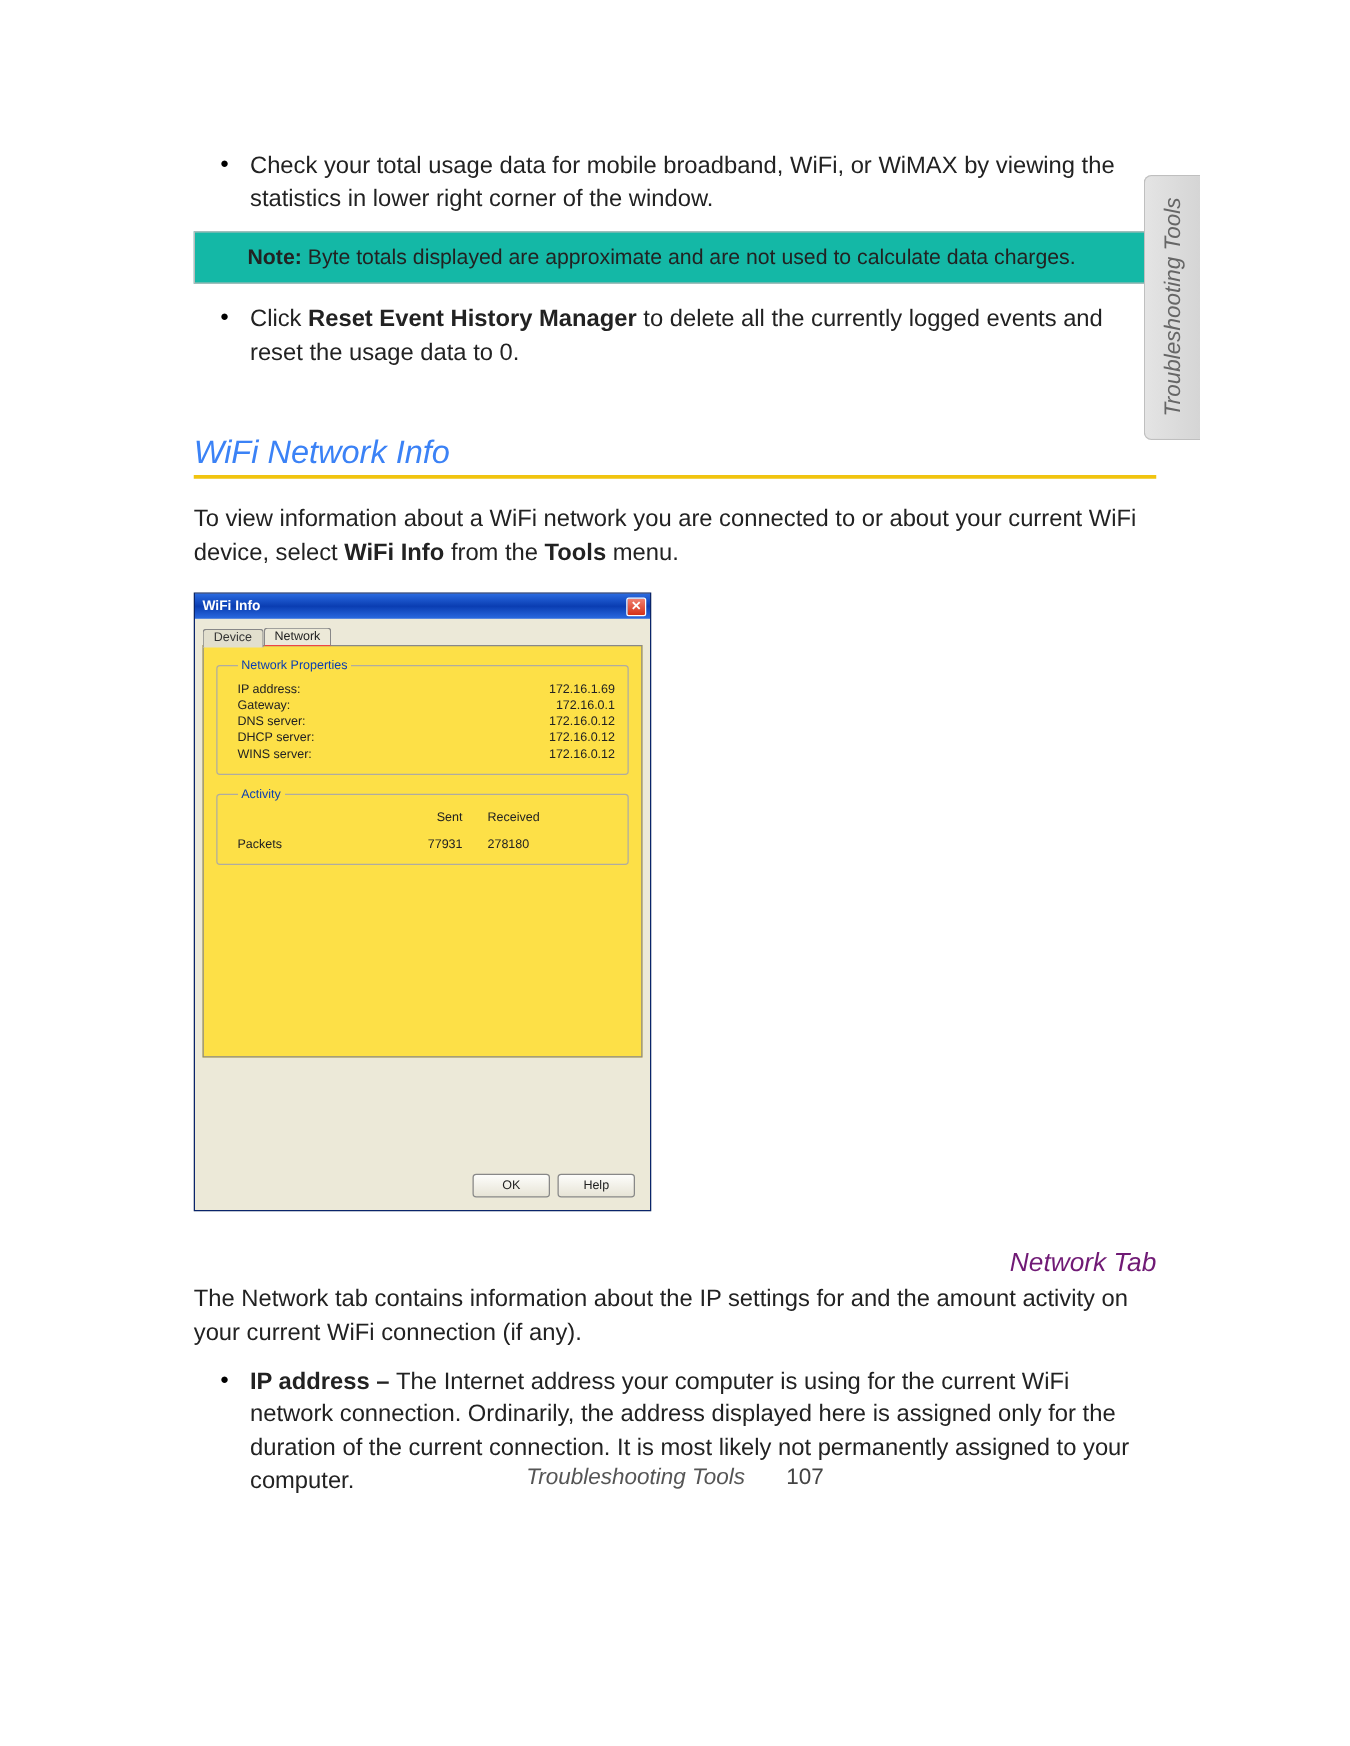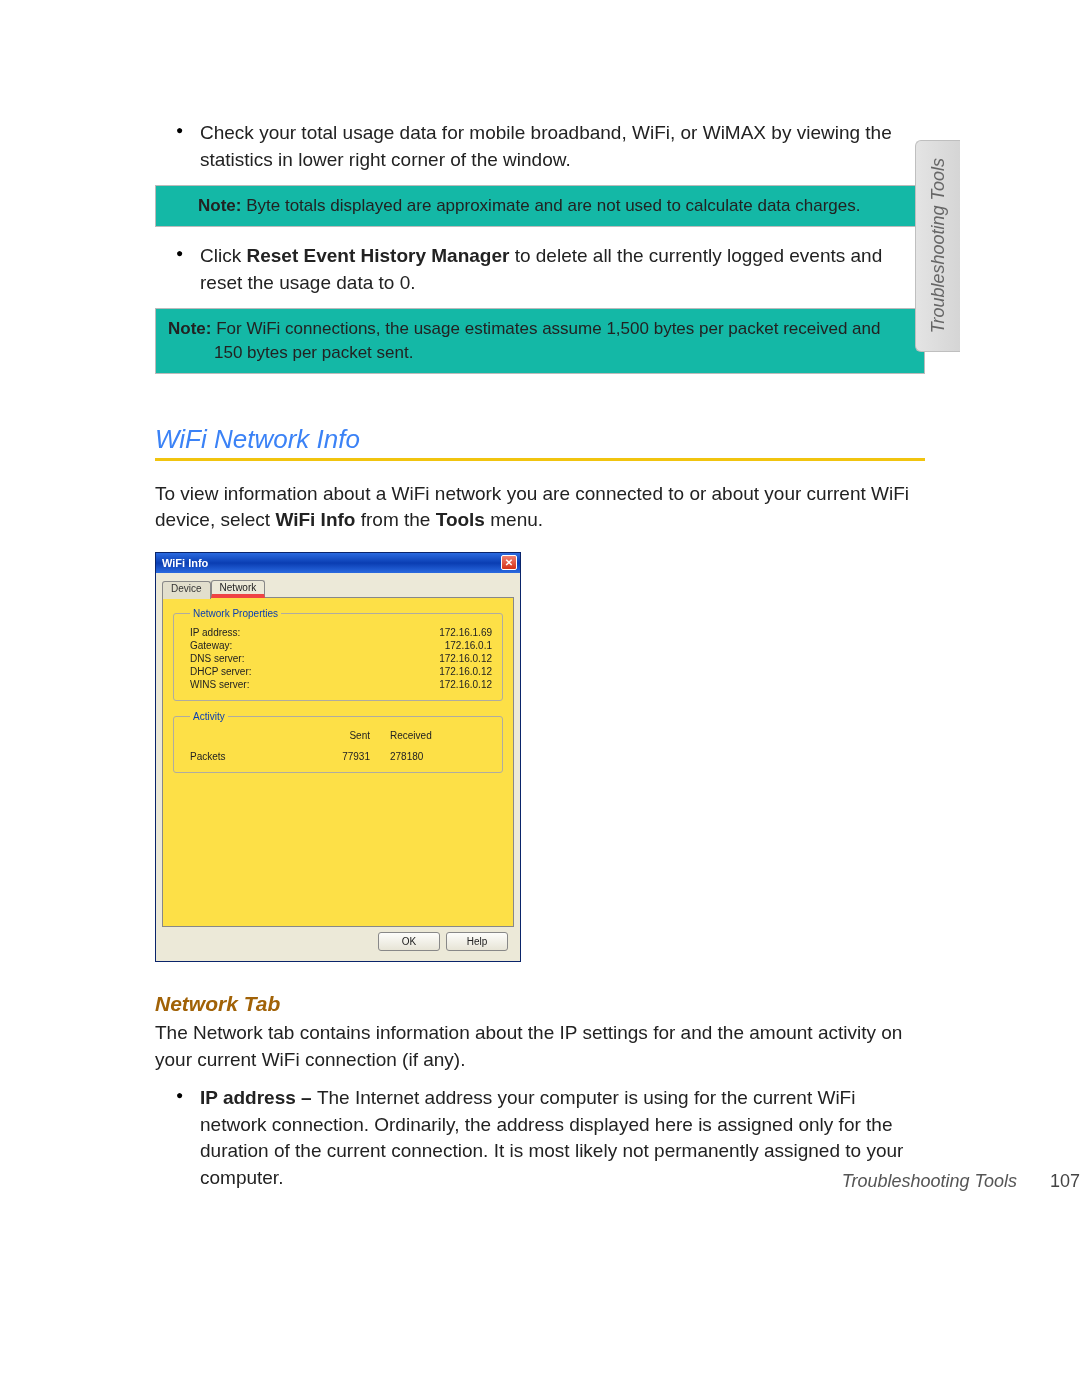--- a/index.html
+++ b/index.html
@@ -84,24 +84,25 @@
     padding-bottom: 3px;
     margin: 50px 0 20px 0;
   }
   p.body {
     font-size: 19px;
     line-height: 1.4;
     margin: 0 0 12px 0;
   }
   h3.sub {
     font-style: italic;
-    font-weight: bold;
-    color: #a16207;
+    font-weight: normal;
+    color: #701a75;
     font-size: 21px;
     margin: 30px 0 4px 0;
+    text-align: right;
   }
   .bold { font-weight: bold; }
   
   .dialog-wrap {
     width: 364px;
     border: 1px solid #0a246a;
     font-family: Tahoma, Arial, sans-serif;
     font-size: 10px;
     margin: 18px 0 10px 0;
     background: #ece9d8;
@@ -126,21 +127,21 @@
     color: #fff;
     display: flex;
     align-items: center;
     justify-content: center;
     font-size: 10px;
     font-weight: bold;
     box-sizing: border-box;
   }
   .dialog-body {
     padding: 6px 6px 6px 6px;
-    height: 388px;
+    height: 473px;
     box-sizing: border-box;
     position: relative;
   }
   .tabs {
     display: flex;
     position: relative;
     z-index: 2;
   }
   .tab {
     border: 1px solid #888;
@@ -153,21 +154,21 @@
     position: relative;
   }
   .tab.inactive {
     top: 2px;
     background: #e2dfcd;
     color: #333;
   }
   .tab.active {
     background: #ece9d8;
     top: 1px;
-    border-bottom: 4px solid #ef4444;
+    border-bottom: 1px solid #ef4444;
     z-index: 3;
   }
   .tab-panel {
     border: 1px solid #888;
     background: #fde047;
     margin-top: 0px;
     padding: 10px 10px;
     height: 330px;
     box-sizing: border-box;
   }
@@ -214,21 +215,21 @@
     cursor: default;
     text-align: center;
     line-height: 17px;
     box-sizing: border-box;
   }
   .footer {
     position: absolute;
     bottom: 205px;
     left: 0;
     width: 1080px;
-    text-align: right;
+    text-align: center;
     font-style: italic;
     color: #555;
     font-size: 18px;
   }
   .footer .pg {
     font-style: normal;
     color: #444;
     margin-left: 28px;
   }
 </style>
@@ -251,26 +252,20 @@
       <span>Byte totals displayed are approximate and are not used to calculate data charges.</span>
     </div>
   </div>
 
   <ul class="body-list">
     <li>
       <span>Click </span><span class="bold">Reset Event History Manager</span><span> to delete all the currently logged events and reset the usage data to 0.</span>
     </li>
   </ul>
 
-  <div class="note-box" style="margin-left:0;">
-    <div class="note-inner" style="padding-left:46px; text-indent:-46px;">
-      <span class="note-strong">Note:</span>
-      <span>For WiFi connections, the usage estimates assume 1,500 bytes per packet received and 150 bytes per packet sent.</span>
-    </div>
-  </div>
 
   <h2 class="section">WiFi Network Info</h2>
 
   <p class="body">
     <span>To view information about a WiFi network you are connected to or about your current WiFi device, select </span><span class="bold">WiFi Info</span><span> from the </span><span class="bold">Tools</span><span> menu.</span>
   </p>
 
   <div class="dialog-wrap">
     <div class="titlebar">
       <span>WiFi Info</span>

